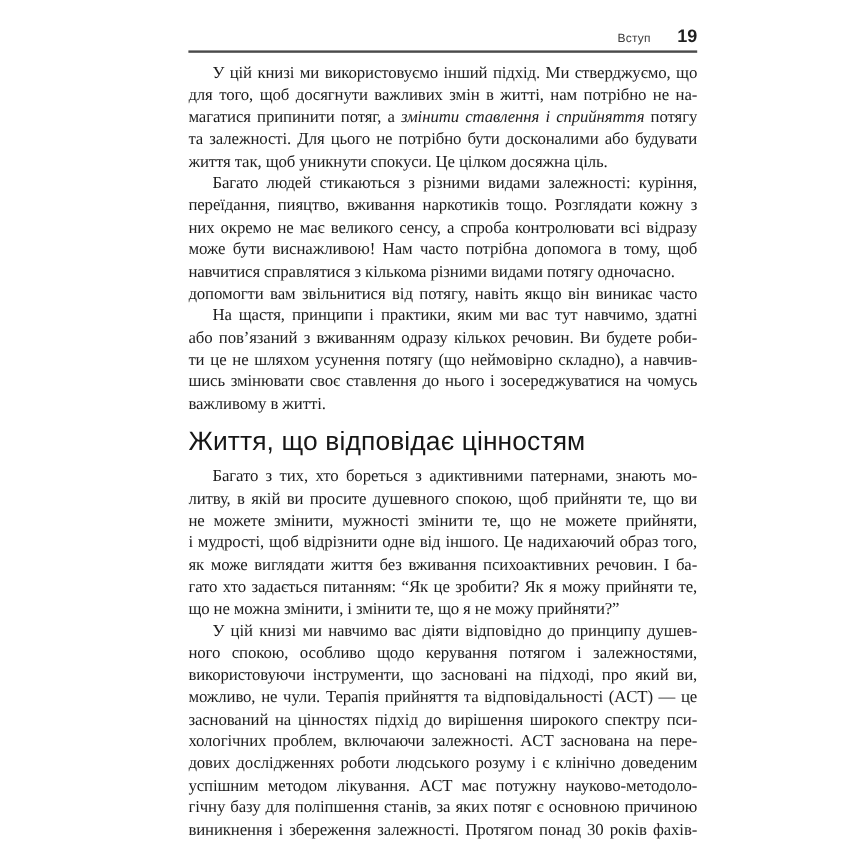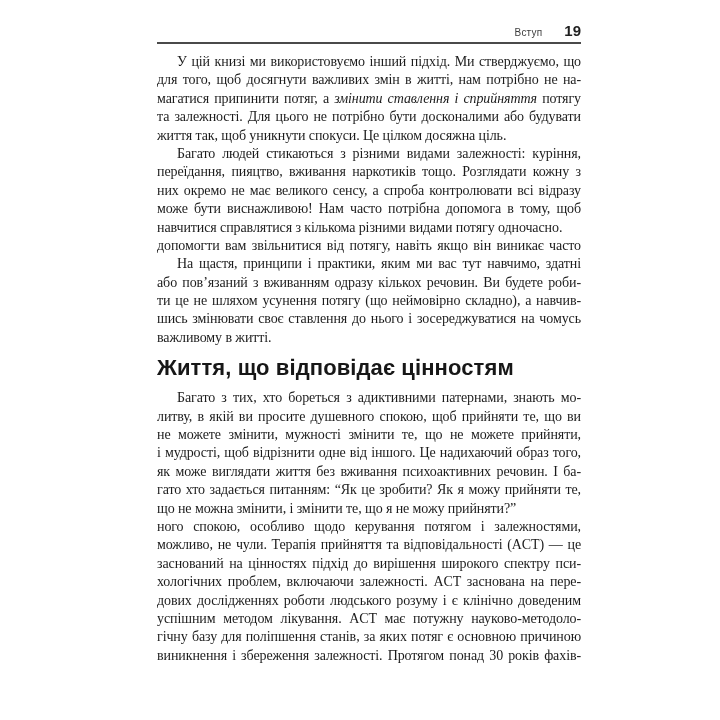--- a/index.html
+++ b/index.html
@@ -64,21 +64,21 @@
     text-align: left;
     height: 18.4px;
     overflow: hidden;
   }
   .indent {
     text-indent: 20px;
   }
   .section-heading {
     font-family: "Liberation Sans", sans-serif;
     font-size: 22px;
-    font-weight: bold;
+    font-weight: normal;
     color: #171717;
     letter-spacing: 0.1px;
     margin: 7px 0 7px 0;
     line-height: 28px;
   }
   i { font-style: italic; }
 </style>
 </head>
 <body>
 
@@ -124,21 +124,23 @@
         <div class="ln indent">Багато з тих, хто бореться з адиктивними патернами, знають мо-</div>
         <div class="ln">литву, в якій ви просите душевного спокою, щоб прийняти те, що ви</div>
         <div class="ln">не можете змінити, мужності змінити те, що не можете прийняти,</div>
         <div class="ln">і мудрості, щоб відрізнити одне від іншого. Це надихаючий образ того,</div>
         <div class="ln">як може виглядати життя без вживання психоактивних речовин. І ба-</div>
         <div class="ln">гато хто задається питанням: “Як це зробити? Як я можу прийняти те,</div>
         <div class="ln-last">що не можна змінити, і змінити те, що я не можу прийняти?”</div>
       </div>
 
       <div>
+        <div class="ln indent">У цій книзі ми навчимо вас діяти відповідно до принципу душев-</div>
         <div class="ln">ного спокою, особливо щодо керування потягом і залежностями,</div>
+        <div class="ln">використовуючи інструменти, що засновані на підході, про який ви,</div>
         <div class="ln">можливо, не чули. Терапія прийняття та відповідальності (ACT) — це</div>
         <div class="ln">заснований на цінностях підхід до вирішення широкого спектру пси-</div>
         <div class="ln">хологічних проблем, включаючи залежності. ACT заснована на пере-</div>
         <div class="ln">дових дослідженнях роботи людського розуму і є клінічно доведеним</div>
         <div class="ln">успішним методом лікування. ACT має потужну науково-методоло-</div>
         <div class="ln">гічну базу для поліпшення станів, за яких потяг є основною причиною</div>
         <div class="ln">виникнення і збереження залежності. Протягом понад 30 років фахів-</div>
       </div>
 
     </div>

